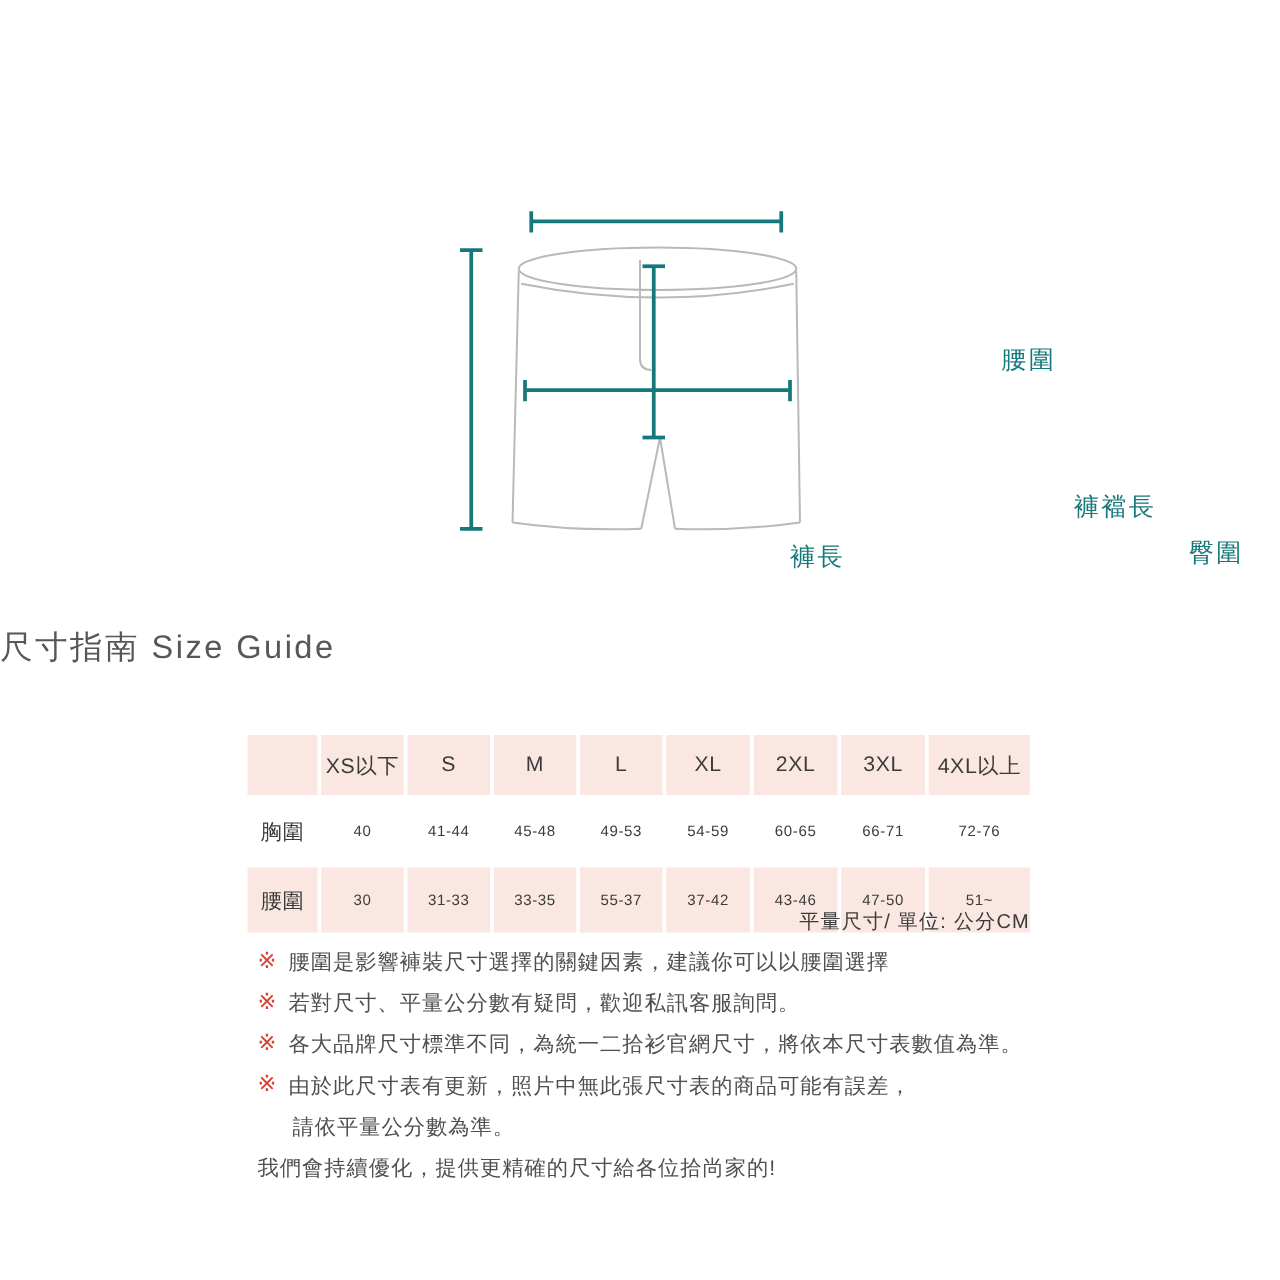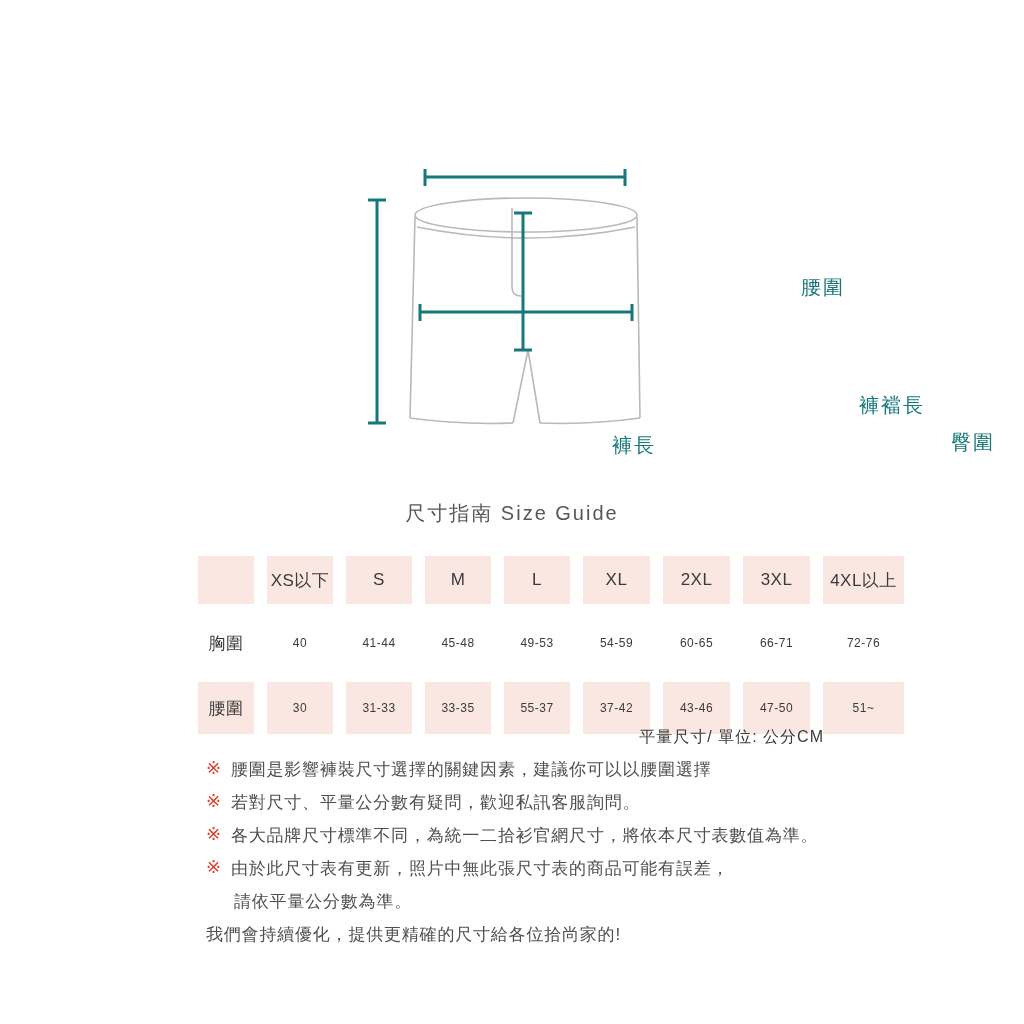--- a/index.html
+++ b/index.html
@@ -29,37 +29,37 @@
 
   
   .diagram{position:absolute;left:300px;top:135px;width:420px;height:330px;}
   .outline path,.outline ellipse{fill:none;stroke:var(--outline);stroke-width:1.6;}
   .measure path{fill:none;stroke:var(--teal);stroke-width:3;}
   .mlabel{
     position:absolute;color:var(--teal);font-size:20px;letter-spacing:2px;
     white-space:nowrap;font-weight:500;
   }
   .mlabel.waist{left:481px;top:139px;width:84px;text-align:center;}
-  .mlabel.length{left:292px;top:297px;width:84px;text-align:center;}
+  .mlabel.length{left:292px;top:297px;width:84px;text-align:right;}
   .mlabel.crotch{left:535px;top:257px;margin-left:24px;}
   .mlabel.hip{left:651px;top:294px;text-align:center;}
 
   
   .section-title{
-    position:absolute;top:500px;left:0;width:100%;text-align:center;
-    font-size:20px;letter-spacing:2px;color:#575757;font-weight:500;
+    position:absolute;top:500px;left:0;width:100%;text-align:left;
+    font-size:26px;letter-spacing:2px;color:#575757;font-weight:500;
   }
 
   
   .size-table{
-    position:absolute;left:198px;top:556px;
+    position:absolute;left:198px;top:588px;
     display:grid;
     grid-template-columns:56px 66px 66px 66px 66px 67px 67px 67px 81px;
     grid-template-rows:48px 52px 52px;
-    gap:13px;
+    gap:3px;
   }
   .cell{
     display:flex;align-items:center;justify-content:center;
     font-size:17px;color:var(--ink2);letter-spacing:0.5px;
   }
   .cell.num{font-size:12px;}
   .cell.pink{background:var(--pink);}
 
   
   .unit-note{

